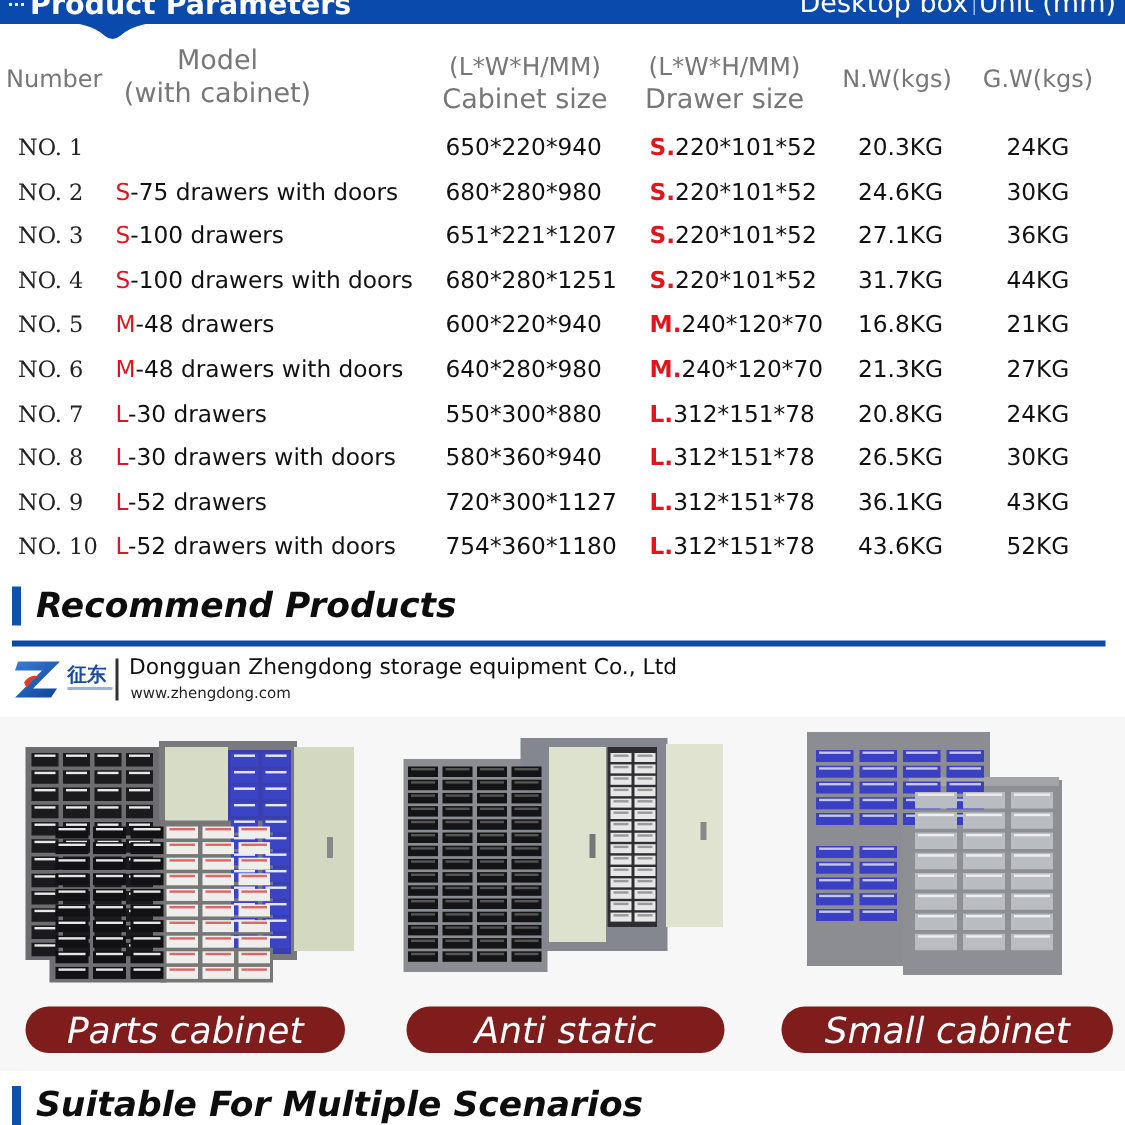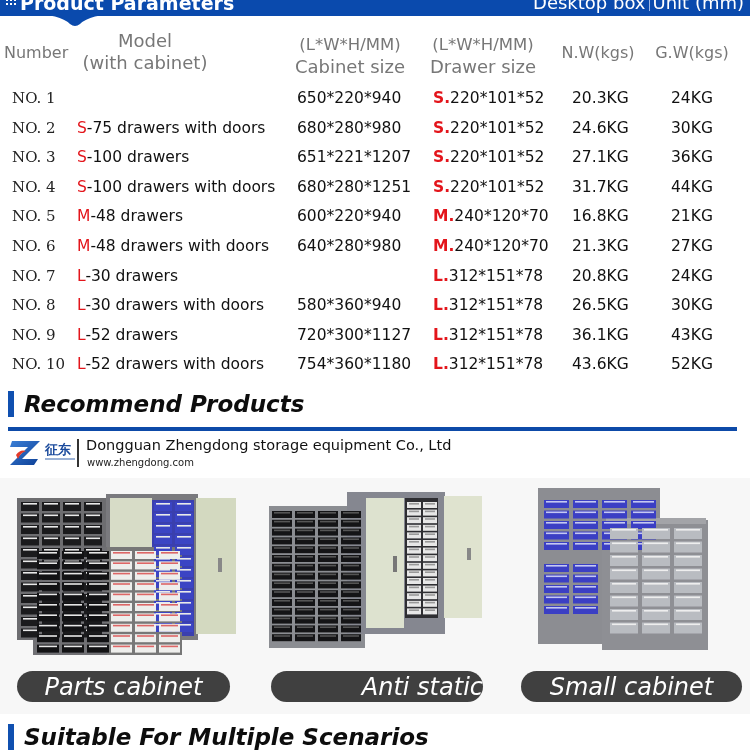--- a/index.html
+++ b/index.html
@@ -75,28 +75,28 @@
   .company .vsep { position: absolute; left: 71px; top: 4px; width: 2px; height: 28px; background: #333; }
   .company .name { position: absolute; left: 80px; top: 0; font-size: 14.5px; color: #111; line-height: 20px; white-space: nowrap; }
   .company .url { position: absolute; left: 81px; top: 21px; font-size: 10px; color: #222; line-height: 14px; white-space: nowrap; }
 
   
   .products { position: absolute; left: 0; top: 478px; width: 750px; height: 236px; background: #f7f7f7; }
   .card { position: absolute; top: 0; width: 250px; height: 236px; }
   .card .photo { position: absolute; left: 0; top: 0; width: 250px; height: 185px; }
   .card .pill {
     position: absolute; top: 193px; height: 31px; border-radius: 16px;
-    background: #404040; color: #fff; font-style: italic; font-size: 24px;
+    background: #7f1d1d; color: #fff; font-style: italic; font-size: 24px;
     display: flex; align-items: center; justify-content: center; white-space: nowrap;
     font-family: "DejaVu Sans", "Liberation Sans", sans-serif;
   }
   .card1 { left: 0; }
   .card1 .pill { left: 17px; width: 213px; }
   .card2 { left: 255px; }
-  .card2 .pill { left: 16px; width: 212px; justify-content: flex-end; }
+  .card2 .pill { left: 16px; width: 212px; }
   .card3 { left: 500px; }
   .card3 .pill { left: 21px; width: 221px; }
 </style>
 </head>
 <body>
 
 <div class="top-band">
   <svg class="notch" viewBox="0 0 90 14" width="90" height="14">
     <path d="M0 0 Q30 0 40 10 Q45 14 50 10 Q60 0 90 0 Z" fill="#0a4aad"></path>
   </svg>
@@ -170,20 +170,21 @@
       <span class="c-num">NO. 6</span>
       <span class="c-model"><span class="code">M</span><span>-48 drawers with doors</span></span>
       <span class="c-cab">640*280*980</span>
       <span class="c-drw"><span class="code">M.</span><span>240*120*70</span></span>
       <span class="c-nw">21.3KG</span>
       <span class="c-gw">27KG</span>
     </div>
     <div class="row">
       <span class="c-num">NO. 7</span>
       <span class="c-model"><span class="code">L</span><span>-30 drawers</span></span>
+      <span class="c-cab">550*300*880</span>
       <span class="c-drw"><span class="code">L.</span><span>312*151*78</span></span>
       <span class="c-nw">20.8KG</span>
       <span class="c-gw">24KG</span>
     </div>
     <div class="row">
       <span class="c-num">NO. 8</span>
       <span class="c-model"><span class="code">L</span><span>-30 drawers with doors</span></span>
       <span class="c-cab">580*360*940</span>
       <span class="c-drw"><span class="code">L.</span><span>312*151*78</span></span>
       <span class="c-nw">26.5KG</span>

